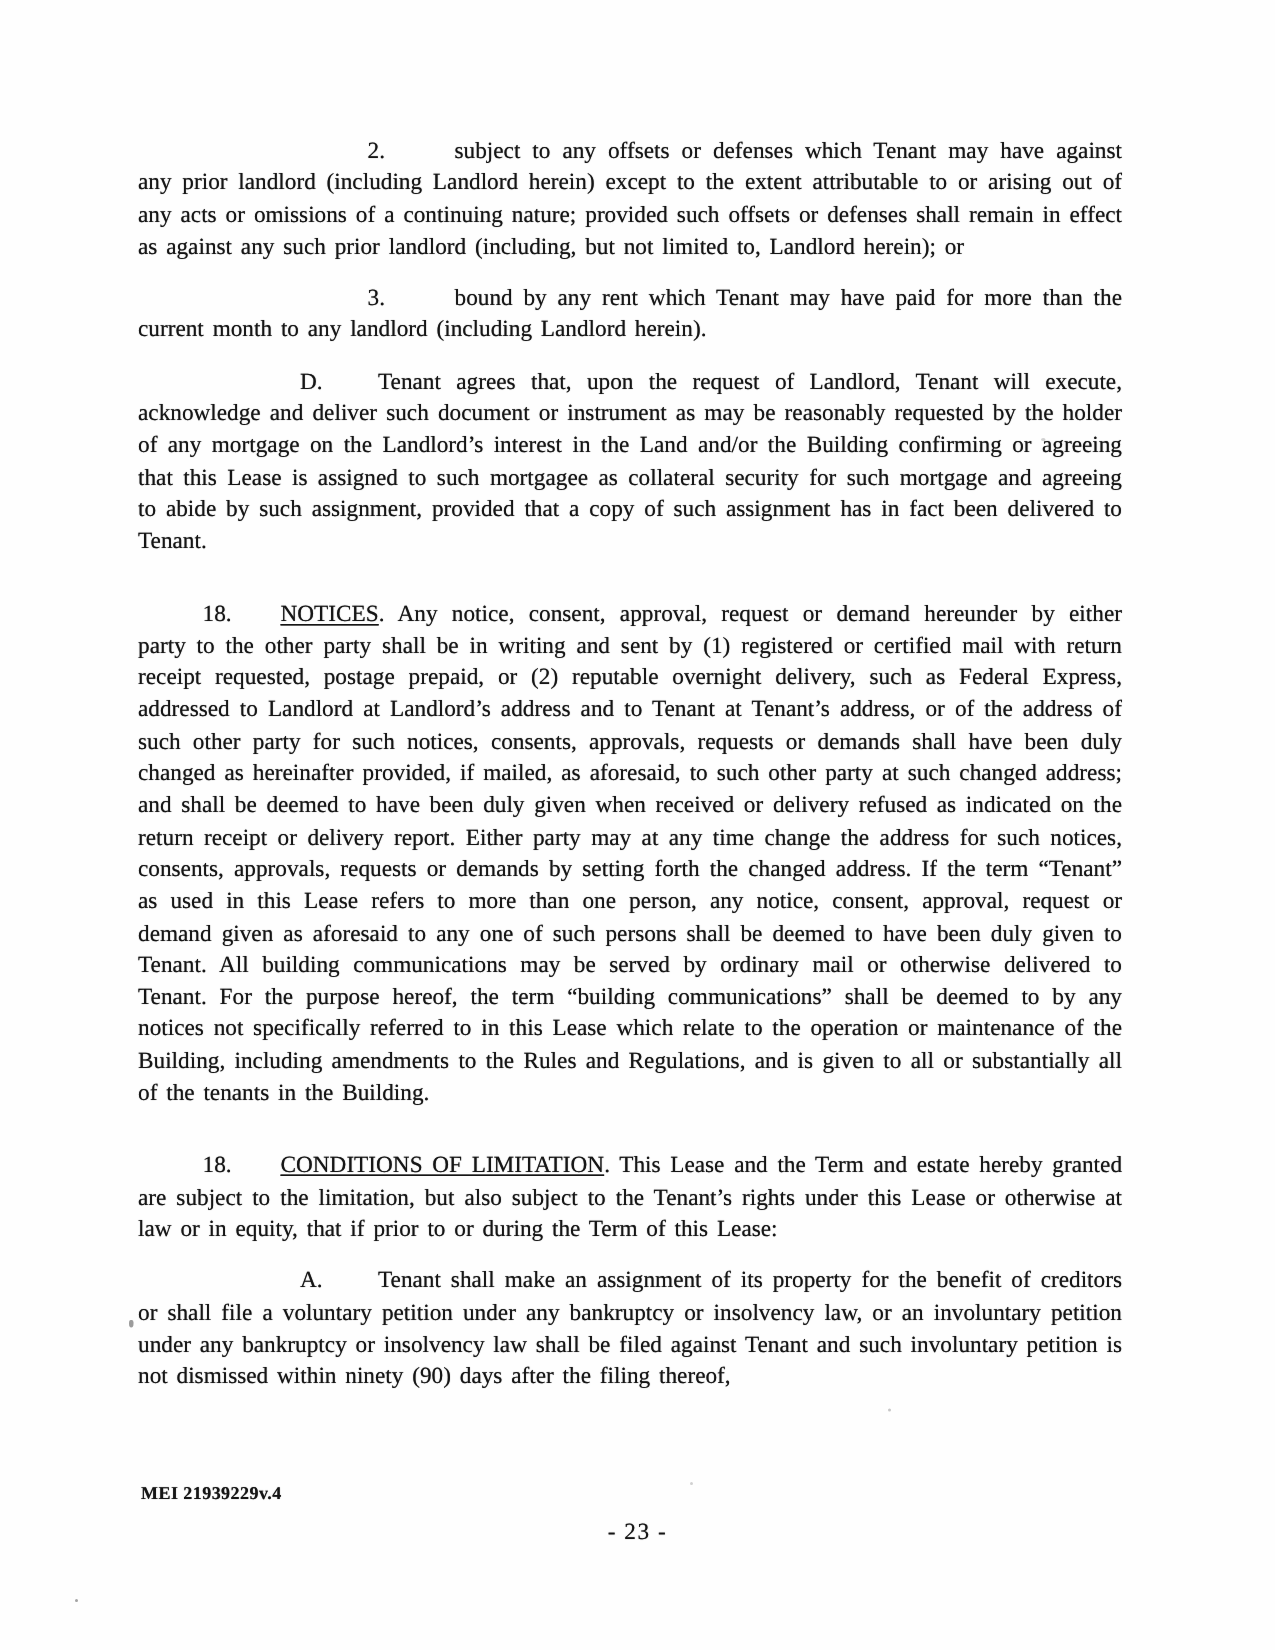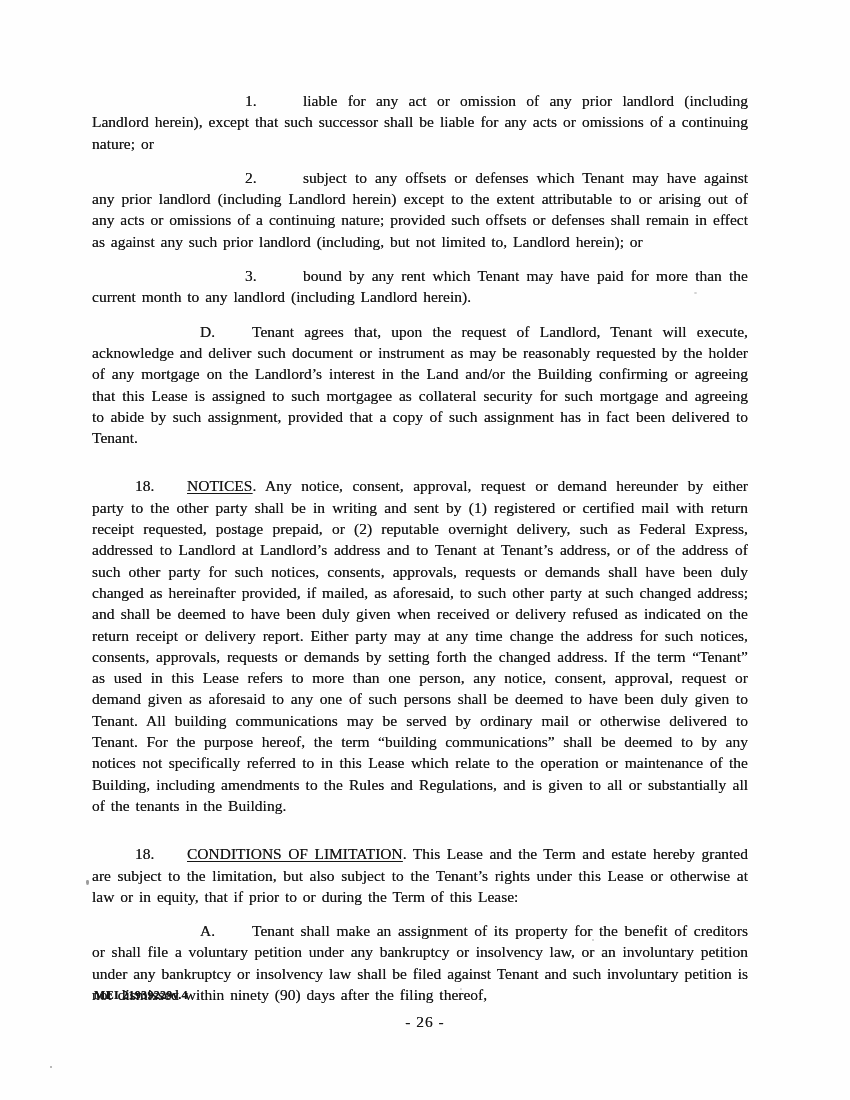--- a/index.html
+++ b/index.html
@@ -65,38 +65,37 @@
   .speck.s3 { left: 694px; top: 292px;  width: 3px; height: 2px; opacity: .25; }
   .speck.s4 { left: 592px; top: 939px;  width: 2px; height: 2px; opacity: .3; }
   .speck.s5 { left: 460px; top: 988px;  width: 2px; height: 2px; opacity: .25; }
 </style>
 </head>
 <body>
 
 <div class="page">
   <div class="content">
 
-    <p class="para numbered"><span class="label">1.</span><span class="body">liable for any act or omission of any prior landlord (including Landlord herein), except that such successor shall be liable for any acts or omissions of a continuing nature; or</span></p>
 
     <p class="para numbered"><span class="label">2.</span><span class="body">subject to any offsets or defenses which Tenant may have against any prior landlord (including Landlord herein) except to the extent attributable to or arising out of any acts or omissions of a continuing nature; provided such offsets or defenses shall remain in effect as against any such prior landlord (including, but not limited to, Landlord herein); or</span></p>
 
     <p class="para numbered"><span class="label">3.</span><span class="body">bound by any rent which Tenant may have paid for more than the current month to any landlord (including Landlord herein).</span></p>
 
     <p class="para letter"><span class="label">D.</span><span class="body">Tenant agrees that, upon the request of Landlord, Tenant will execute, acknowledge and deliver such document or instrument as may be reasonably requested by the holder of any mortgage on the Landlord’s interest in the Land and/or the Building confirming or agreeing that this Lease is assigned to such mortgagee as collateral security for such mortgage and agreeing to abide by such assignment, provided that a copy of such assignment has in fact been delivered to Tenant.</span></p>
 
     <p class="para section"><span class="label">18.</span><span class="heading">NOTICES</span><span class="body">.  Any notice, consent, approval, request or demand hereunder by either party to the other party shall be in writing and sent by (1) registered or certified mail with return receipt requested, postage prepaid, or (2) reputable overnight delivery, such as Federal Express, addressed to Landlord at Landlord’s address and to Tenant at Tenant’s address, or of the address of such other party for such notices, consents, approvals, requests or demands shall have been duly changed as hereinafter provided, if mailed, as aforesaid, to such other party at such changed address; and shall be deemed to have been duly given when received or delivery refused as indicated on the return receipt or delivery report.  Either party may at any time change the address for such notices, consents, approvals, requests or demands by setting forth the changed address.  If the term “Tenant” as used in this Lease refers to more than one person, any notice, consent, approval, request or demand given as aforesaid to any one of such persons shall be deemed to have been duly given to Tenant.  All building communications may be served by ordinary mail or otherwise delivered to Tenant.  For the purpose hereof, the term “building communications” shall be deemed to by any notices not specifically referred to in this Lease which relate to the operation or maintenance of the Building, including amendments to the Rules and Regulations, and is given to all or substantially all of the tenants in the Building.</span></p>
 
     <p class="para section"><span class="label">18.</span><span class="heading">CONDITIONS OF LIMITATION</span><span class="body">.  This Lease and the Term and estate hereby granted are subject to the limitation, but also subject to the Tenant’s rights under this Lease or otherwise at law or in equity, that if prior to or during the Term of this Lease:</span></p>
 
     <p class="para letter"><span class="label">A.</span><span class="body">Tenant shall make an assignment of its property for the benefit of creditors or shall file a voluntary petition under any bankruptcy or insolvency law, or an involuntary petition under any bankruptcy or insolvency law shall be filed against Tenant and such involuntary petition is not dismissed within ninety (90) days after the filing thereof,</span></p>
 
 
   </div>
 
-  <div class="page-number">- 26 -</div>
+  <div class="page-number">- 23 -</div>
   <div class="doc-id">MEI 21939229v.4</div>
 
   <span class="speck s1"></span>
   <span class="speck s2"></span>
   <span class="speck s3"></span>
   <span class="speck s4"></span>
   <span class="speck s5"></span>
 </div>
 
 </body></html>

